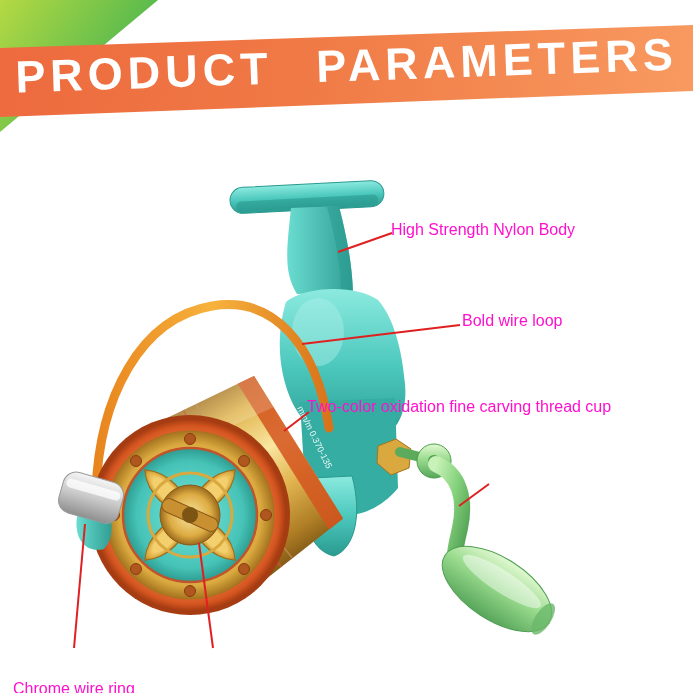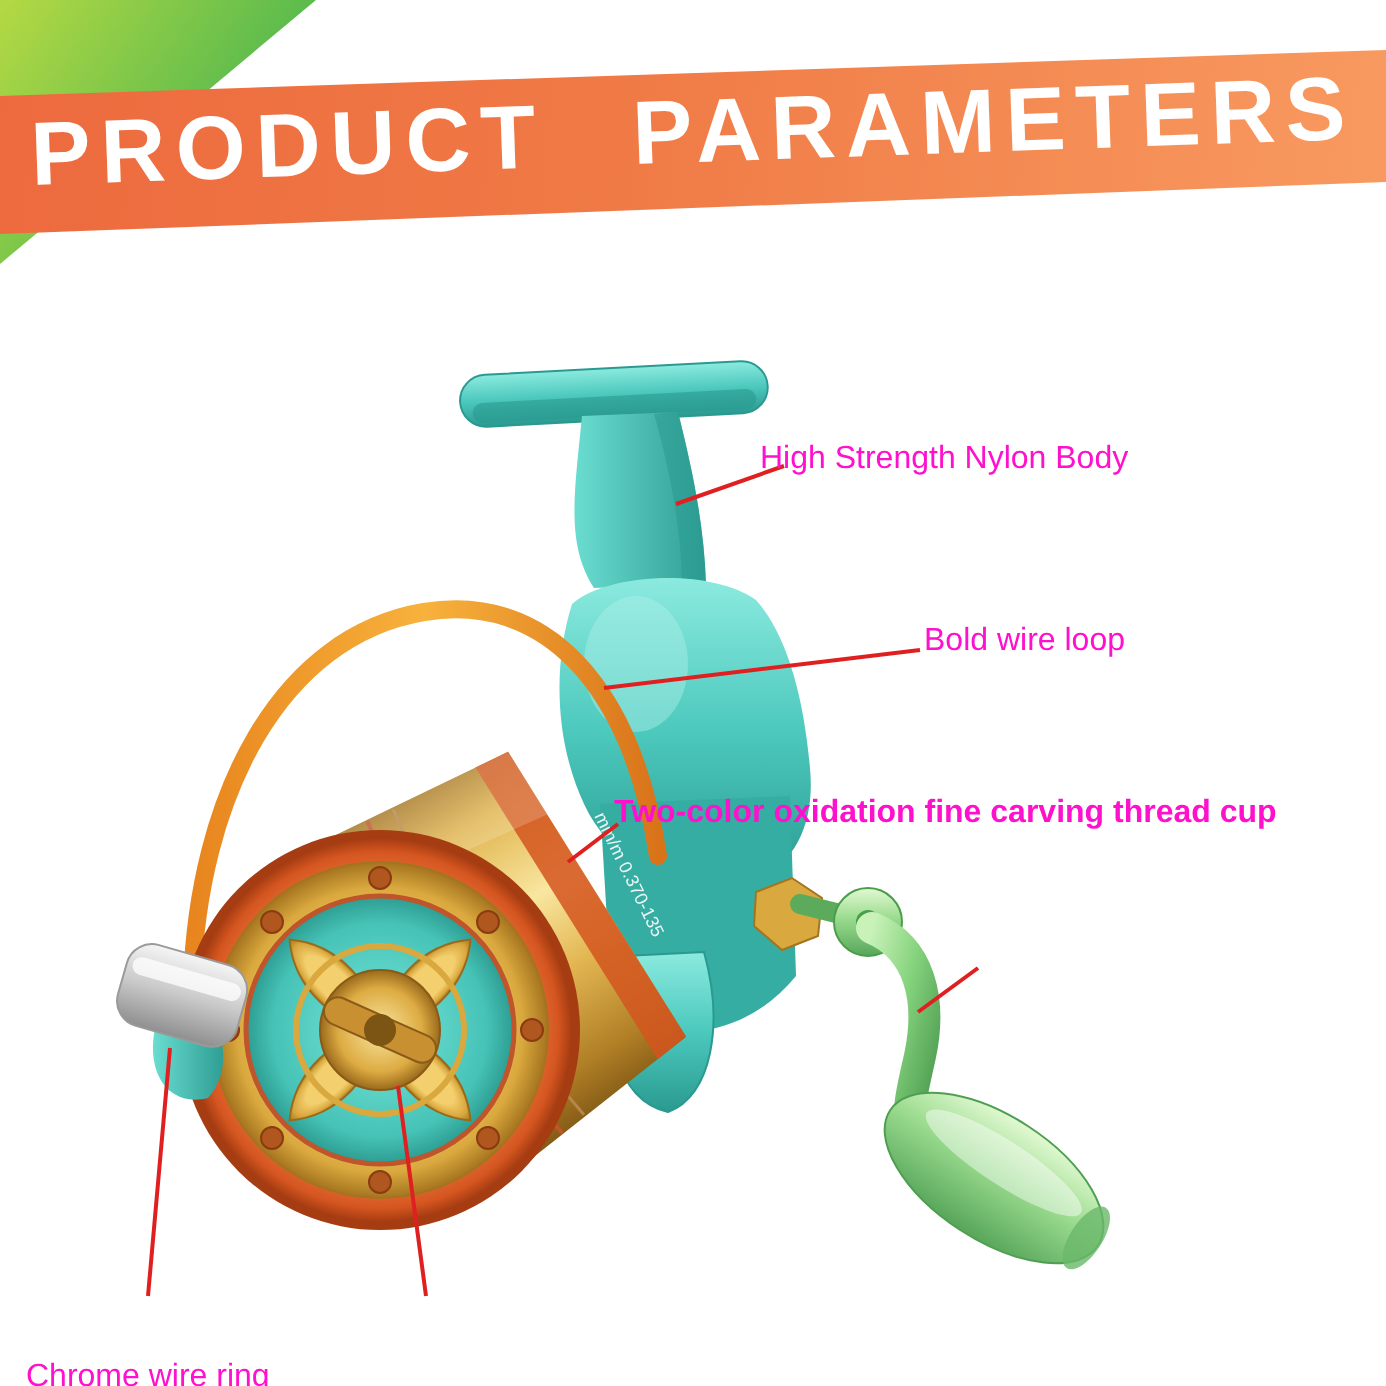--- a/index.html
+++ b/index.html
@@ -48,23 +48,23 @@
     width: 693px; height: 693px;
     z-index: 3;
   }
   .annotation {
     position: absolute;
     z-index: 4;
     color: #ff10cd;
     font-size: 16px;
     white-space: nowrap;
   }
-  .ann-nylon  { left: 380px; top: 221px; }
+  .ann-nylon  { left: 391px; top: 221px; }
   .ann-wire   { left: 462px; top: 312px; }
-  .ann-thread { left: 307px; top: 398px; font-weight: bold; }
+  .ann-thread { left: 307px; top: 398px; }
   .ann-rocker { left: 489px; top: 469px; }
   .ann-chrome { left: 13px;  top: 680px; }
   .ann-brake  { left: 164px; top: 649px; }
 </style>
 </head>
 <body>
 
 <div class="stage">
 
   <div class="corner-triangle"></div>

